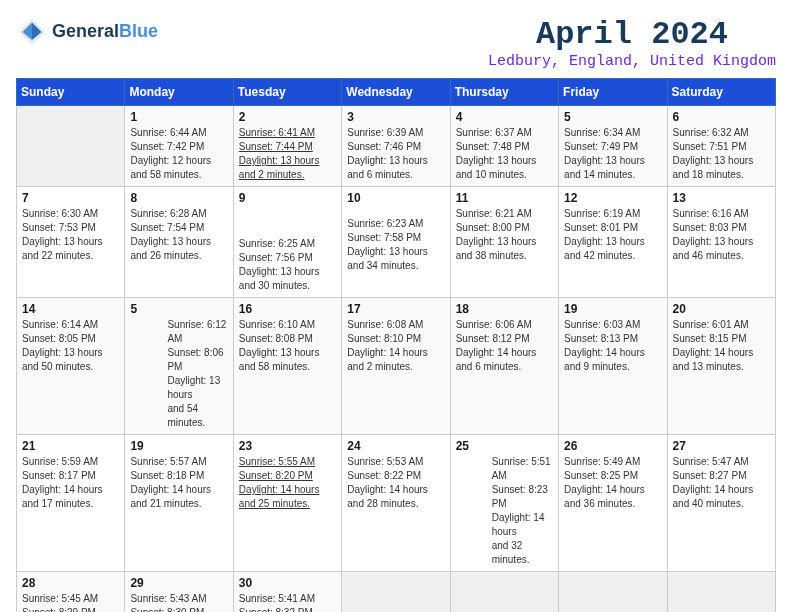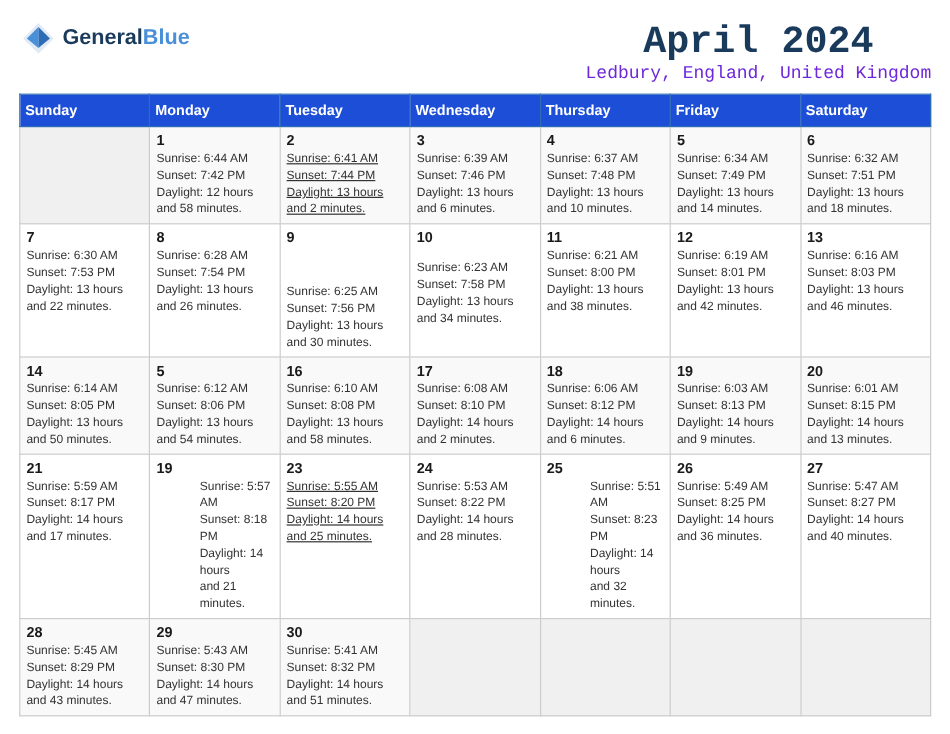--- a/index.html
+++ b/index.html
@@ -220,21 +220,21 @@
       <tr>
         <td>
           <span class="day-num">14</span>
           <div class="day-info" style="white-space: pre-line;">Sunrise: 6:14 AM
 Sunset: 8:05 PM
 Daylight: 13 hours
 and 50 minutes.</div>
         </td>
         <td>
           <span class="day-num">5</span>
-          <div class="day-info" style="white-space: pre-line;">Sunrise: 6:12 AM
+          <div class="day-info" style="white-space: pre-line; margin-left: 37px;">Sunrise: 6:12 AM
 Sunset: 8:06 PM
 Daylight: 13 hours
 and 54 minutes.</div>
         </td>
         <td>
           <span class="day-num">16</span>
           <div class="day-info" style="white-space: pre-line;">Sunrise: 6:10 AM
 Sunset: 8:08 PM
 Daylight: 13 hours
 and 58 minutes.</div>
@@ -271,21 +271,21 @@
       <tr>
         <td>
           <span class="day-num">21</span>
           <div class="day-info" style="white-space: pre-line;">Sunrise: 5:59 AM
 Sunset: 8:17 PM
 Daylight: 14 hours
 and 17 minutes.</div>
         </td>
         <td>
           <span class="day-num">19</span>
-          <div class="day-info" style="white-space: pre-line; margin-left: 36px;">Sunrise: 5:57 AM
+          <div class="day-info" style="white-space: pre-line;">Sunrise: 5:57 AM
 Sunset: 8:18 PM
 Daylight: 14 hours
 and 21 minutes.</div>
         </td>
         <td>
           <span class="day-num">23</span>
           <div class="day-info" style="white-space: pre-line; text-decoration: underline;">Sunrise: 5:55 AM
 Sunset: 8:20 PM
 Daylight: 14 hours
 and 25 minutes.</div>

